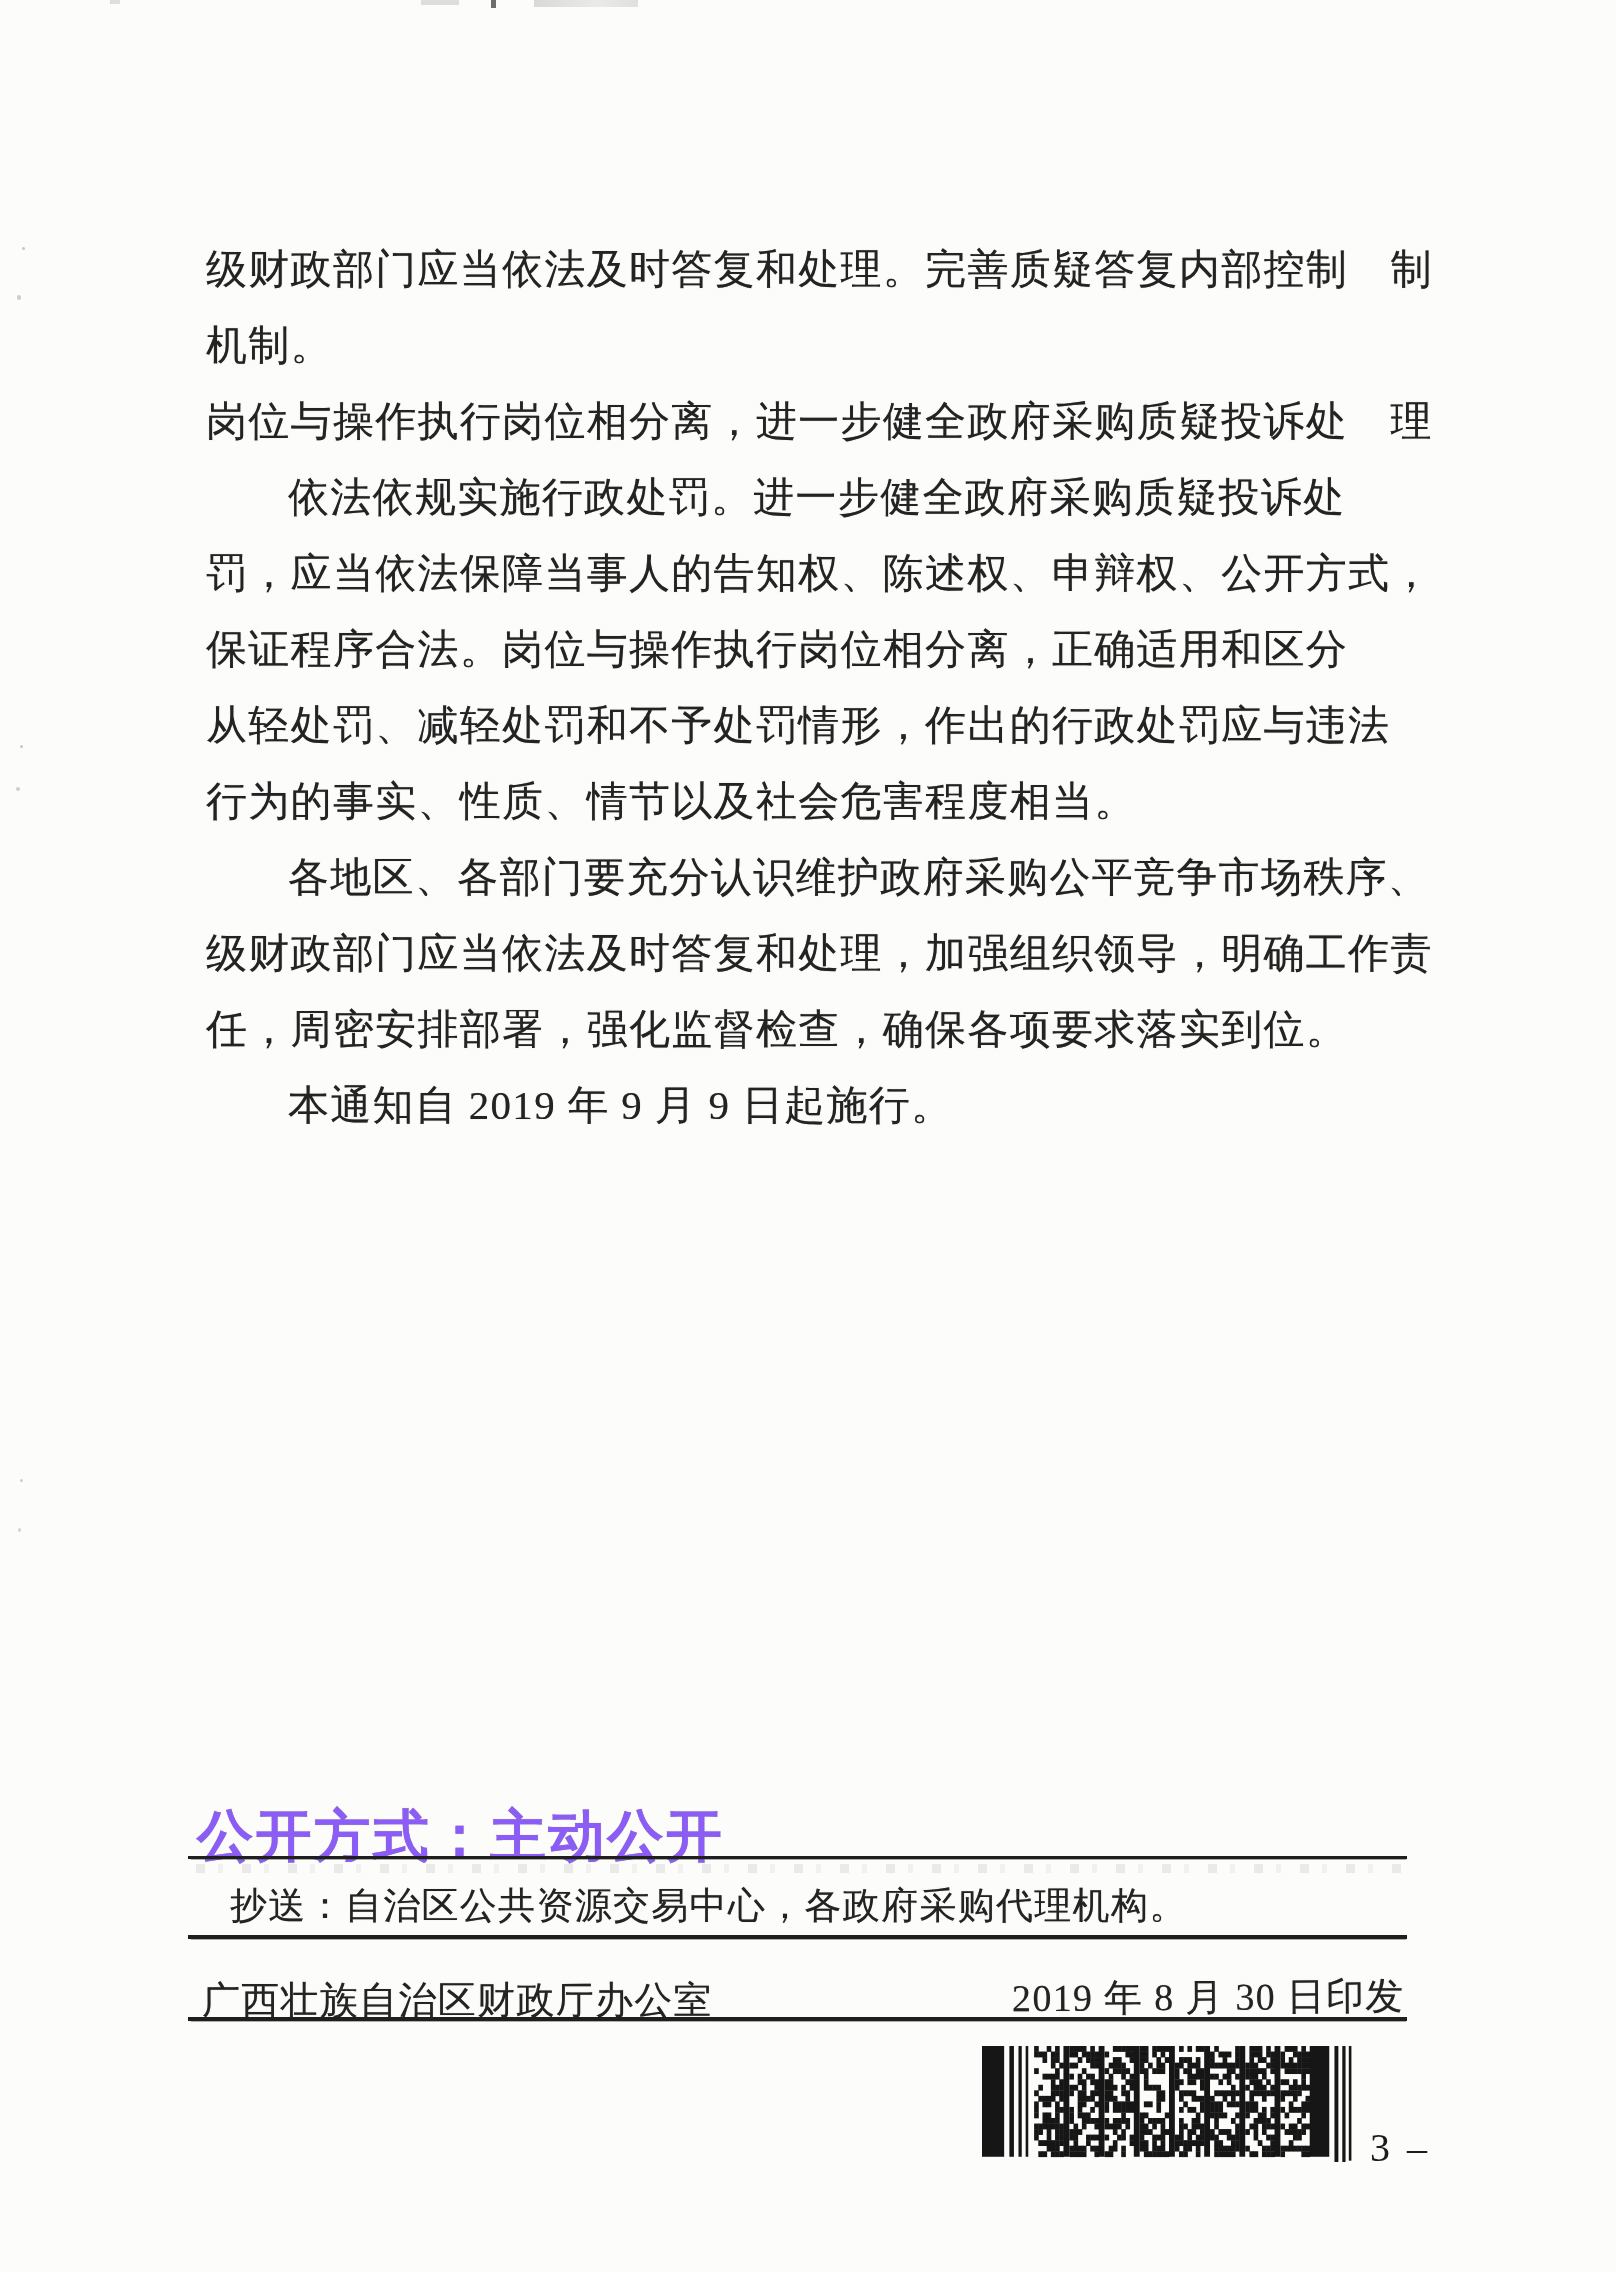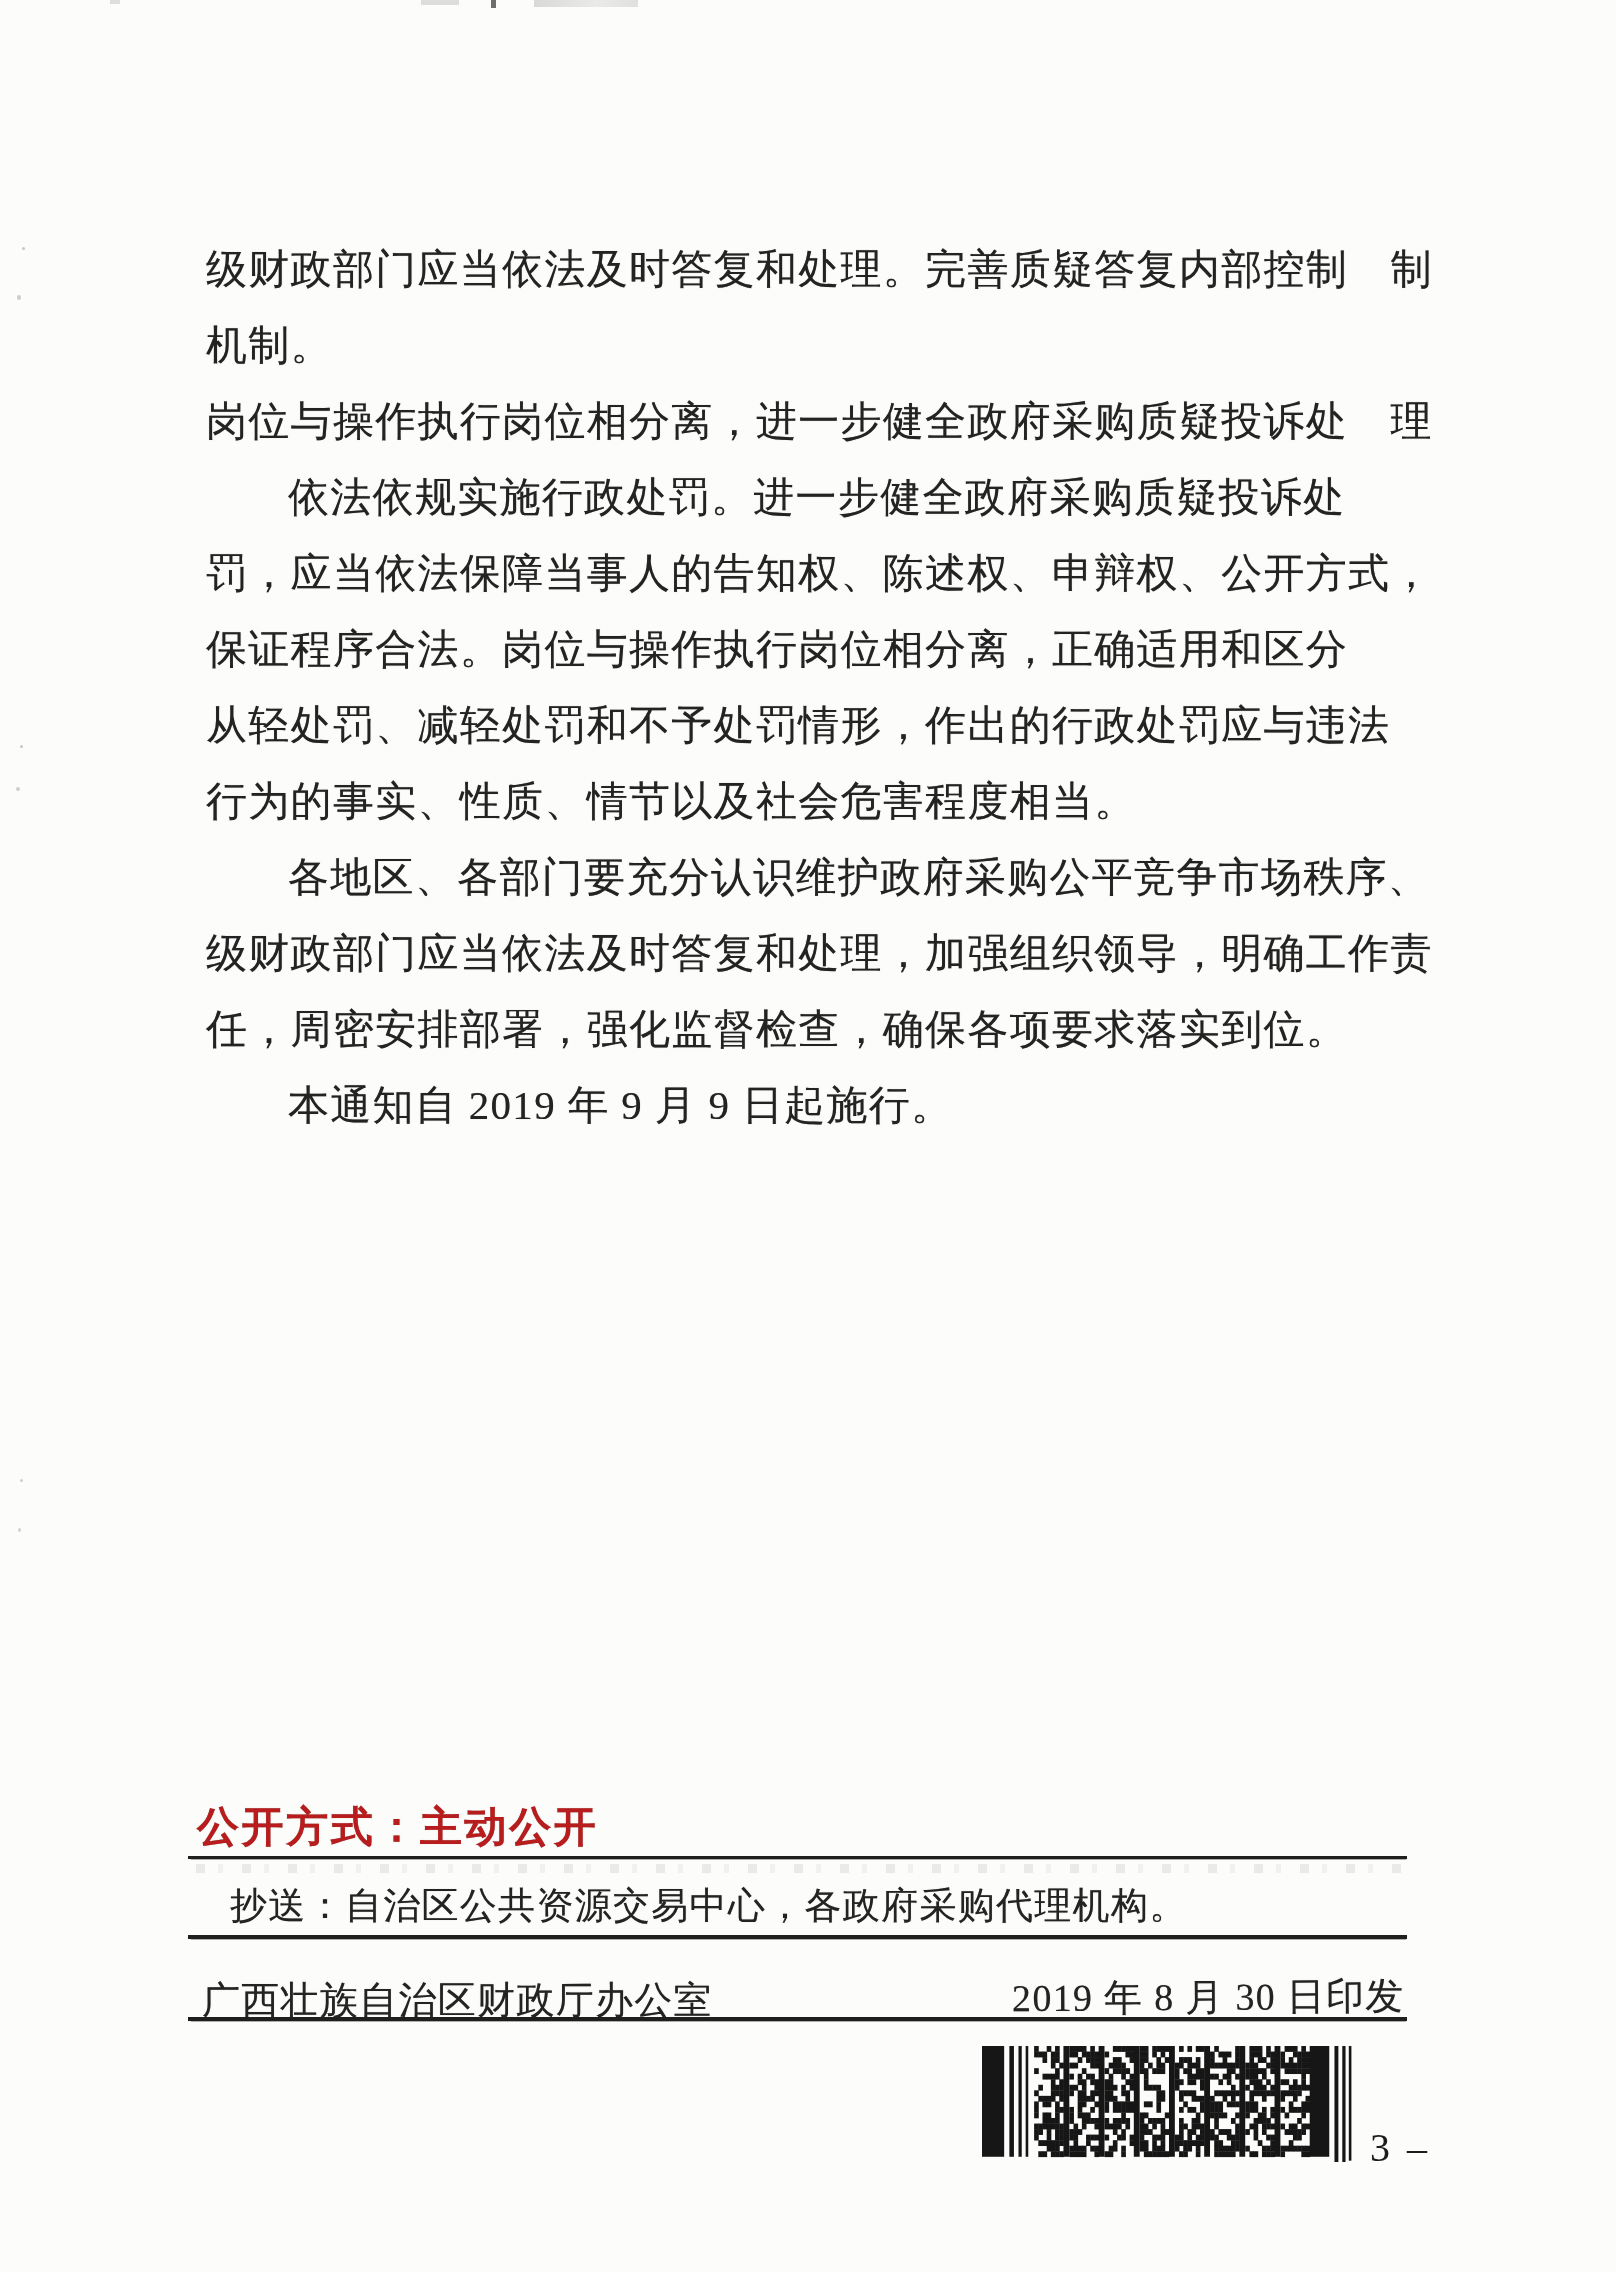--- a/index.html
+++ b/index.html
@@ -32,23 +32,23 @@
   .body-text .line { height: 76px; }
   .body-text .line.indent { padding-left: 82px; }
 
   
   .publicity-row {
     position: absolute;
     left: 197px;
     top: 1799px;
     font-family: "Liberation Sans", sans-serif;
     font-weight: bold;
-    font-size: 42px;
+    font-size: 56px;
     letter-spacing: 2.6px;
-    color: #b91c1c;
+    color: #8b5cf6;
     text-shadow: 0 0 0.7px rgba(40,40,40,.5);
     white-space: nowrap;
   }
   .rule {
     position: absolute;
     left: 188px;
     width: 1219px;
     background: #1f1f1f;
     box-shadow: 0 0.7px 0.7px rgba(60,60,60,.4);
   }

